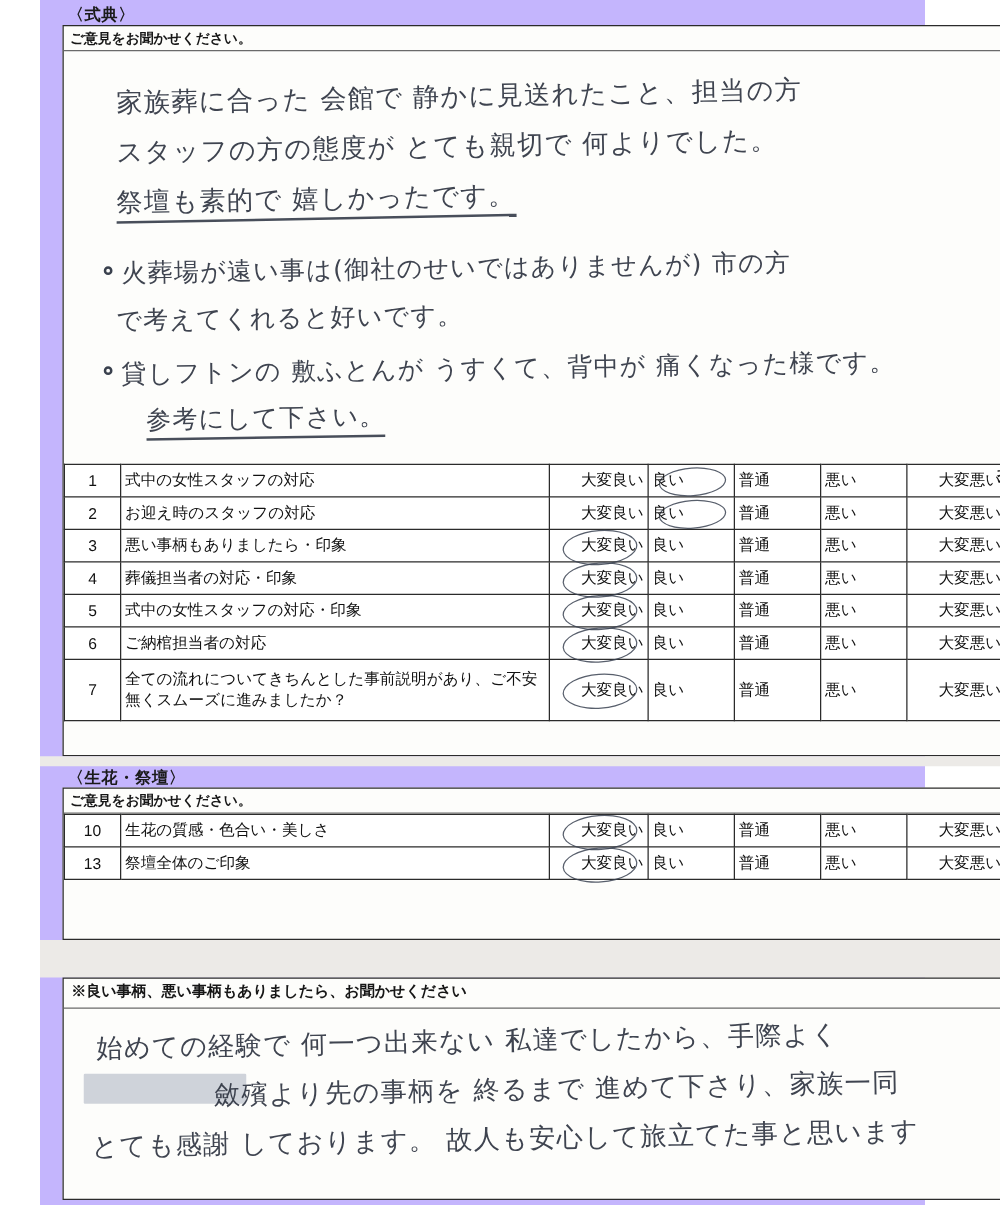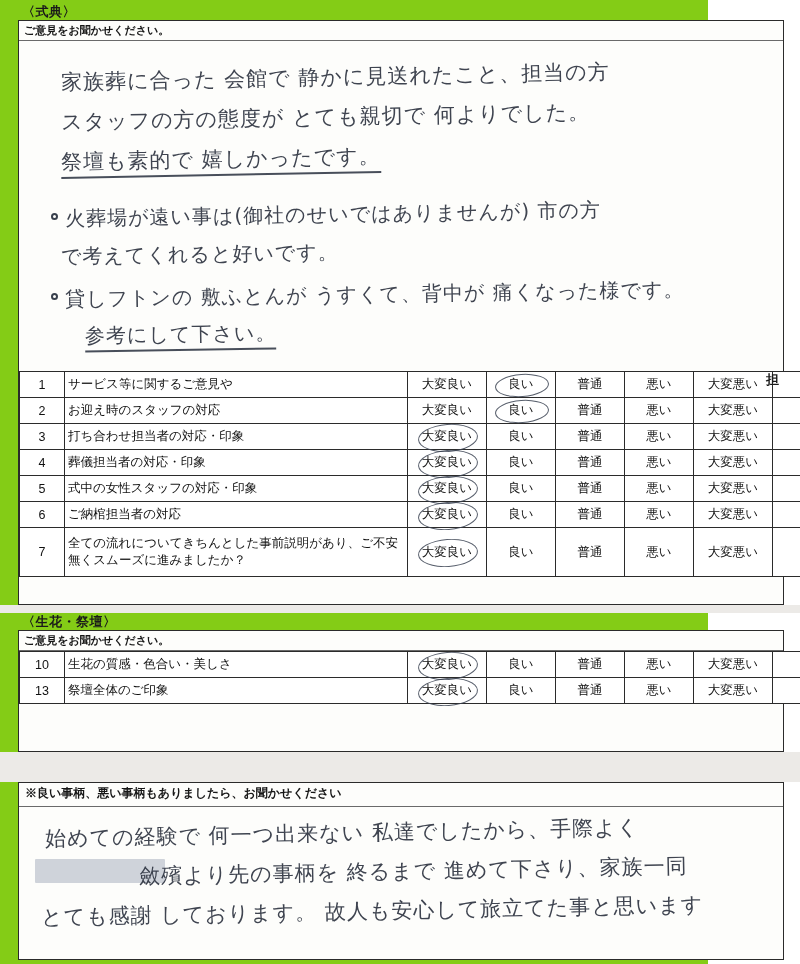--- a/index.html
+++ b/index.html
@@ -12,21 +12,22 @@
     height: 964px;
     font-family: "Liberation Sans", sans-serif;
     color: #111;
     position: relative;
     overflow: hidden;
   }
   .page {
     position: relative;
     width: 708px;
     height: 964px;
-    background: #84cc16;
+    background: #c4b5fd;
+    margin-left: 32px;
   }
 
   
   .section {
     position: absolute;
     background: #fdfdfb;
     border: 1px solid #2b2b2b;
     box-sizing: border-box;
   }
   .outside-title {
@@ -89,26 +90,25 @@
     font-size: 13px;
   }
   td.item {
     width: 336px;
     padding-left: 8px;
     font-size: 13px;
     line-height: 1.35;
   }
   td.opt {
     width: 62px;
-    text-align: center;
     position: relative;
   }
   td.opt-wide {
     width: 72px;
-    text-align: center;
+    text-align: right;
     position: relative;
   }
   td.tail {
     border-right: none;
   }
   .opt-label { position: relative; z-index: 2; }
   .circle-mark {
     position: absolute;
     left: 50%;
     top: 50%;
@@ -178,41 +178,41 @@
       <div class="hand hw2" style="left:46px; top:240px;">貸しフトンの 敷ふとんが うすくて、背中が 痛くなった様です。</div>
       <div class="hand hw2 hw-under" style="left:66px; top:280px;">参考にして下さい。</div>
 
       <div class="tantou" style="top:330px;">担</div>
     </div>
 
     <table class="rating" style="margin-top:10px;">
       <tbody>
           <tr>
         <td class="num">1</td>
-        <td class="item">サービス等に関するご意見や</td>
+        <td class="item">式中の女性スタッフの対応</td>
         <td class="opt-wide"><span class="opt-label">大変良い</span></td>
         <td class="opt"><span class="circle-mark"></span><span class="opt-label">良い</span></td>
         <td class="opt"><span class="opt-label">普通</span></td>
         <td class="opt"><span class="opt-label">悪い</span></td>
         <td class="opt-wide"><span class="opt-label">大変悪い</span></td>
         <td class="tail" style="width:28px;"></td>
       </tr>
       <tr>
         <td class="num">2</td>
         <td class="item">お迎え時のスタッフの対応</td>
         <td class="opt-wide"><span class="opt-label">大変良い</span></td>
         <td class="opt"><span class="circle-mark"></span><span class="opt-label">良い</span></td>
         <td class="opt"><span class="opt-label">普通</span></td>
         <td class="opt"><span class="opt-label">悪い</span></td>
         <td class="opt-wide"><span class="opt-label">大変悪い</span></td>
         <td class="tail"></td>
       </tr>
       <tr>
         <td class="num">3</td>
-        <td class="item">打ち合わせ担当者の対応・印象</td>
+        <td class="item">悪い事柄もありましたら・印象</td>
         <td class="opt-wide"><span class="circle-mark big"></span><span class="opt-label">大変良い</span></td>
         <td class="opt"><span class="opt-label">良い</span></td>
         <td class="opt"><span class="opt-label">普通</span></td>
         <td class="opt"><span class="opt-label">悪い</span></td>
         <td class="opt-wide"><span class="opt-label">大変悪い</span></td>
         <td class="tail"></td>
       </tr>
       <tr>
         <td class="num">4</td>
         <td class="item">葬儀担当者の対応・印象</td>

